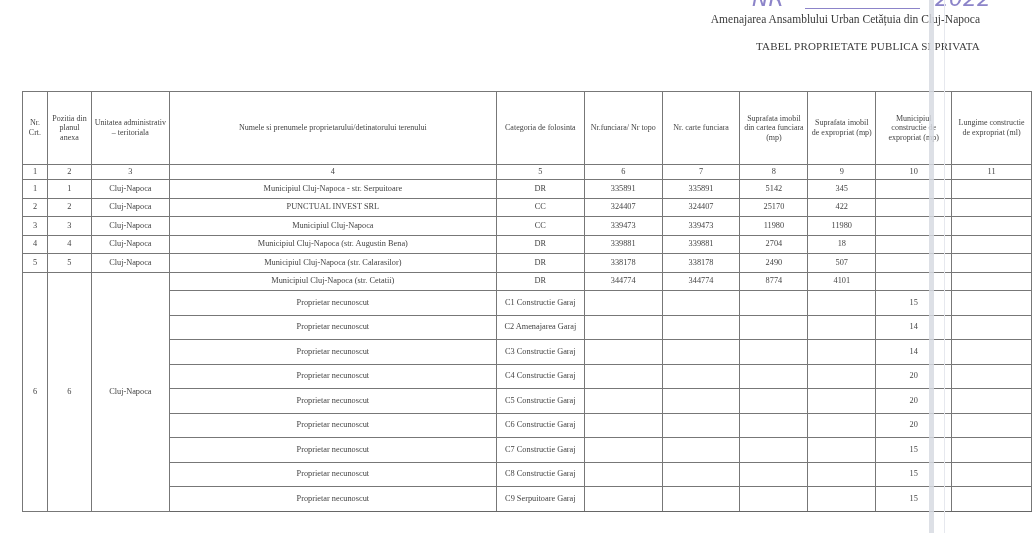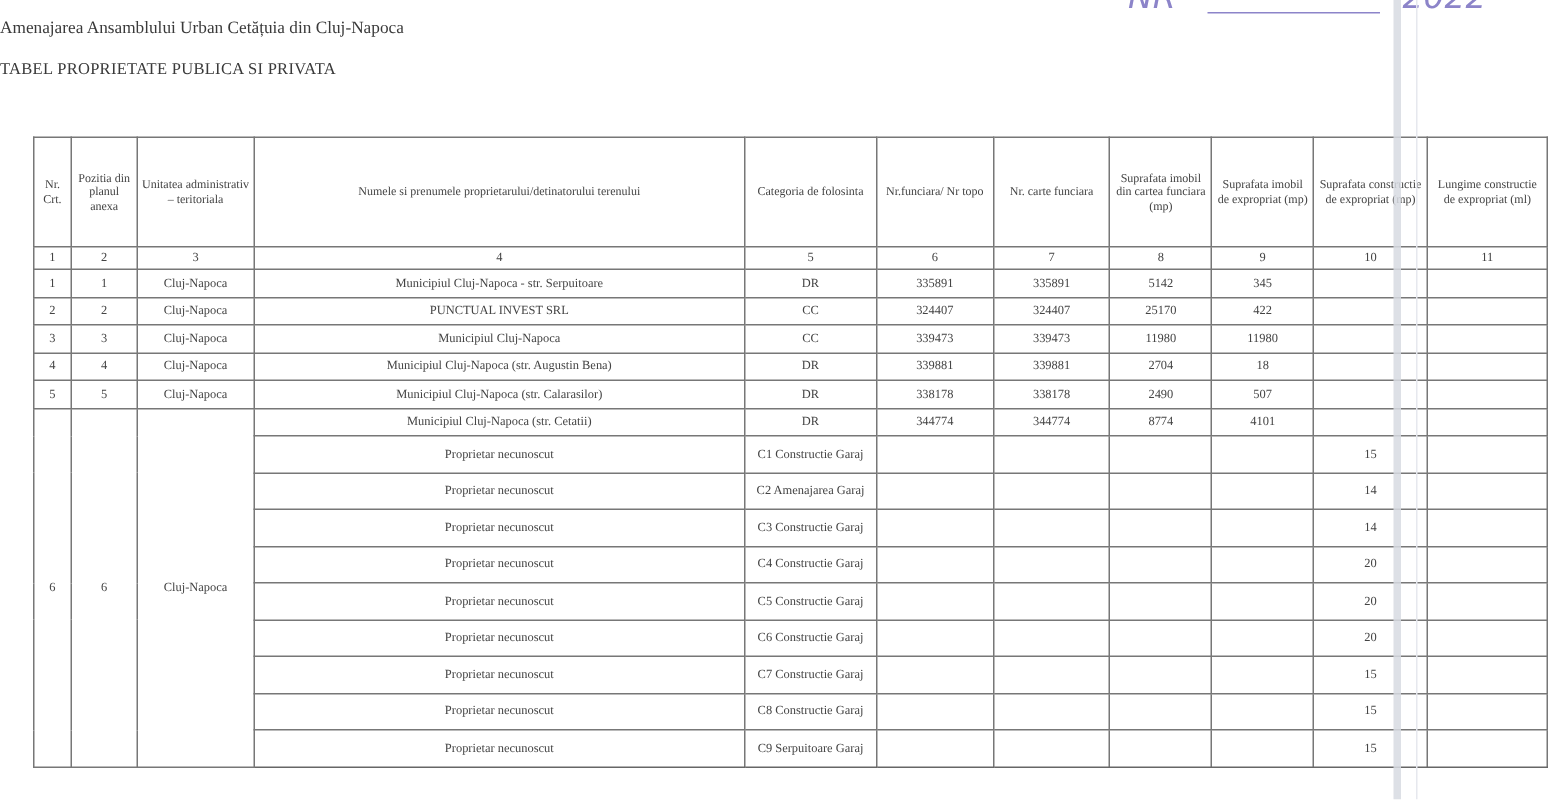--- a/index.html
+++ b/index.html
@@ -1,17 +1,17 @@
 <!DOCTYPE html>
 <html><head>
 <meta charset="utf-8">
 <style>
   html, body { margin:0; padding:0; background:#ffffff; }
   body { width:1032px; height:533px; overflow:hidden; position:relative; font-family:"Liberation Serif","DejaVu Serif",serif; color:#333; }
-  .title { position:absolute; left:0; width:980px; text-align:left; font-size:11.5px; color:#3a3a3a; }
+  .title { position:absolute; left:0; width:980px; text-align:right; font-size:11.5px; color:#3a3a3a; }
   .t1 { top:13px; }
   .t2 { top:40px; font-size:11px; letter-spacing:0.2px; }
   .stamp { position:absolute; top:-14px; left:752px; font-family:"DejaVu Sans",sans-serif; font-style:italic; color:#8c84c9; font-size:22px; }
   .stamp-line { position:absolute; top:8px; left:805px; width:115px; height:1px; background:#8c84c9; }
   .stamp-year { position:absolute; top:-14px; left:935px; font-family:"DejaVu Sans",sans-serif; font-style:italic; color:#8c84c9; font-size:22px; }
   .fold { position:absolute; top:0; left:929px; width:5px; height:533px; background:#d7dae2; opacity:0.85; pointer-events:none; }
   .fold2 { position:absolute; top:0; left:944px; width:1px; height:533px; background:#e6e8ee; pointer-events:none; }
   table { position:absolute; top:91px; left:22px; border-collapse:collapse; table-layout:fixed; font-size:8.3px;border-radius:29px; }
   td, th { border:1px solid #777; text-align:center; vertical-align:middle; padding:0 2px; font-weight:normal; color:#444; line-height:1.2; overflow:hidden; }
   th { height:72px; font-size:8px; }
@@ -48,21 +48,21 @@
     <tr>
       <th>Nr. Crt.</th>
       <th>Pozitia din planul anexa</th>
       <th>Unitatea administrativ – teritoriala</th>
       <th>Numele si prenumele proprietarului/detinatorului terenului</th>
       <th>Categoria de folosinta</th>
       <th>Nr.funciara/ Nr topo</th>
       <th>Nr. carte funciara</th>
       <th>Suprafata imobil din cartea funciara (mp)</th>
       <th>Suprafata imobil de expropriat (mp)</th>
-      <th>Suprafata constructie de expropriat (mp)</th>
+      <th>Municipiul constructie de expropriat (mp)</th>
       <th>Lungime constructie de expropriat (ml)</th>
     </tr>
   </thead>
   <tbody>
     <tr class="num">
       <td>1</td>
       <td>2</td>
       <td>3</td>
       <td>4</td>
       <td>5</td>

